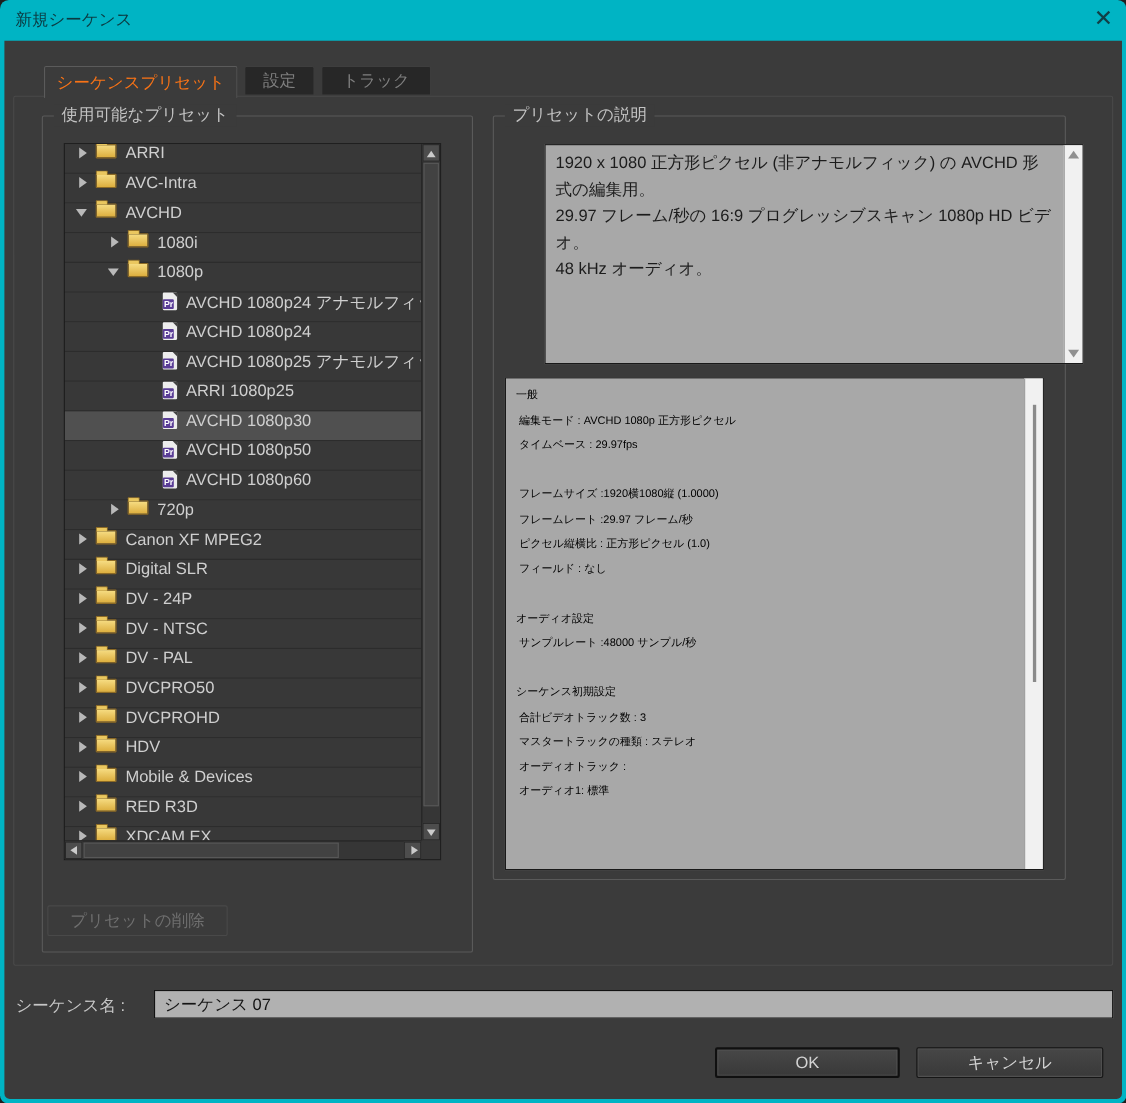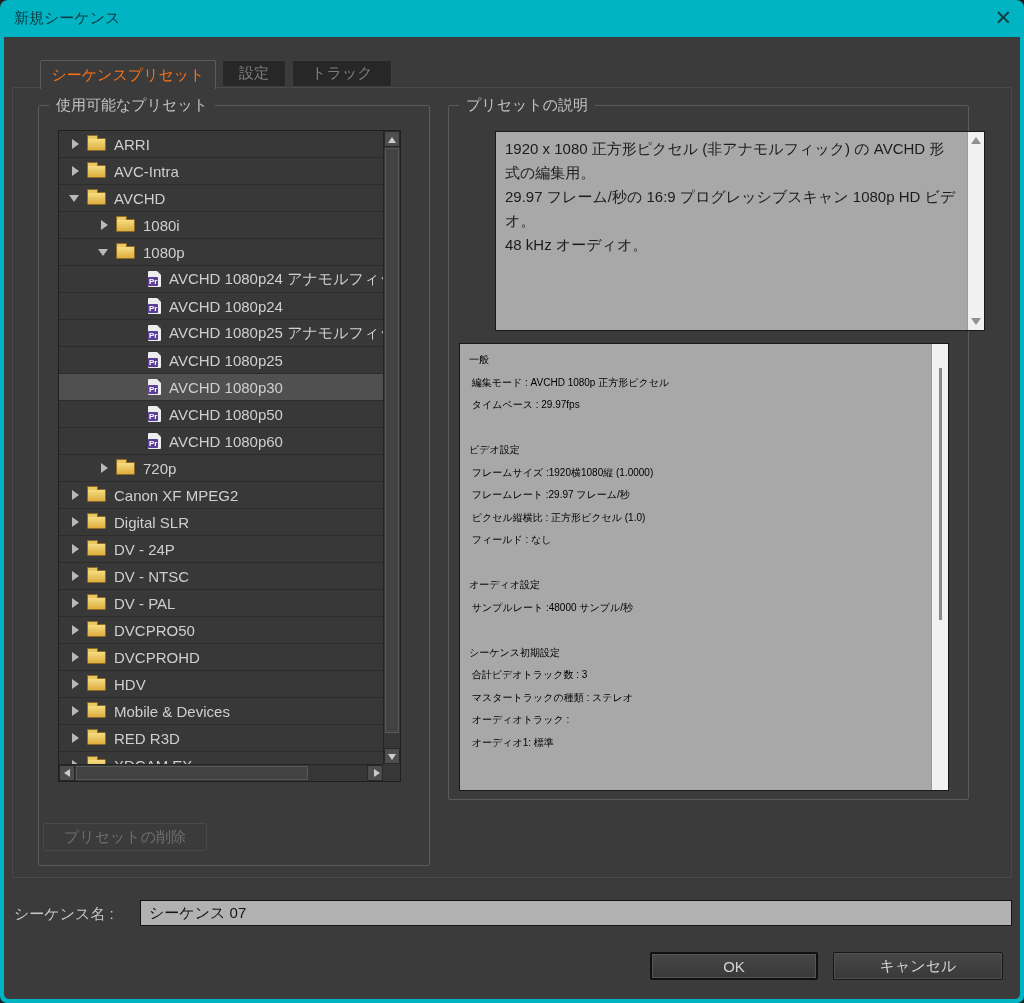--- a/index.html
+++ b/index.html
@@ -23,21 +23,21 @@
 
   
   .group{position:absolute;border:1px solid #5a5a5a;border-radius:2px;z-index:3;}
   .group-label{position:absolute;top:-11px;left:10px;background:#3b3b3b;padding:0 7px;font-size:15px;color:#c3c3c3;line-height:20px;}
   #group-presets{left:34px;top:68px;width:392px;height:761px;}
   #group-desc{left:444px;top:68px;width:521px;height:695px;}
 
   
   .tree{position:absolute;left:19px;top:24px;width:343px;height:652px;background:#383838;border:1px solid #1f1f1f;}
   .tree-rows{position:absolute;left:0;top:0;width:324px;height:633px;overflow:hidden;}
-  .tree-row{height:27px;border-bottom:1px solid #2c2c2c;display:flex;align-items:center;white-space:nowrap;
+  .tree-row{height:27px;border-bottom:1px solid #2c2c2c;display:flex;align-items:flex-start;white-space:nowrap;
             color:#cfcfcf;font-size:15px;background:#383838;cursor:default;}
   .tree-row.selected{background:#505050;}
   .tree-row.d0{padding-left:8px;} .tree-row.d1{padding-left:37px;} .tree-row.d2{padding-left:66px;}
   .expander{width:16px;height:16px;flex:0 0 16px;position:relative;margin-right:4px;}
   .tri-right::before{content:"";position:absolute;left:5px;top:3px;border-left:7px solid #b9b9b9;border-top:5px solid transparent;border-bottom:5px solid transparent;}
   .tri-down::before{content:"";position:absolute;left:2px;top:5px;border-top:7px solid #b9b9b9;border-left:5px solid transparent;border-right:5px solid transparent;}
   .row-icon{flex:0 0 auto;margin-right:8px;}
   .folder-icon{width:19px;height:13px;background:linear-gradient(#f6dc82,#dcae3e);border:1px solid #8d6b26;border-radius:1px;position:relative;}
   .folder-icon::before{content:"";position:absolute;left:-1px;top:-4px;width:9px;height:3px;background:#eac75f;border:1px solid #8d6b26;border-bottom:none;border-radius:1px 1px 0 0;}
   .pr-icon{width:13px;height:16px;background:#ededed;position:relative;border-radius:1px;margin-left:3px;}
@@ -141,21 +141,21 @@
     <span class="row-label">AVCHD 1080p24</span>
   </div>
             <div class="tree-row d2">
     <span class="expander"></span>
     <span class="row-icon pr-icon"></span>
     <span class="row-label">AVCHD 1080p25 アナモルフィック</span>
   </div>
             <div class="tree-row d2">
     <span class="expander"></span>
     <span class="row-icon pr-icon"></span>
-    <span class="row-label">AVCHD 1080p25</span>
+    <span class="row-label">ARRI 1080p25</span>
   </div>
             <div class="tree-row d2 selected">
     <span class="expander"></span>
     <span class="row-icon pr-icon"></span>
     <span class="row-label">AVCHD 1080p30</span>
   </div>
             <div class="tree-row d2">
     <span class="expander"></span>
     <span class="row-icon pr-icon"></span>
     <span class="row-label">AVCHD 1080p50</span>
@@ -256,21 +256,20 @@
           <span class="l-arrow-down"></span>
         </div>
       </div>
 
       <div class="desc-box" id="desc-bottom">
         <div class="desc-text" id="settings-lines">
             <div class="set-line">一般</div>
             <div class="set-line"> 編集モード : AVCHD 1080p 正方形ピクセル</div>
             <div class="set-line"> タイムベース : 29.97fps</div>
             <div class="set-line"></div>
-            <div class="set-line">ビデオ設定</div>
             <div class="set-line"> フレームサイズ :1920横1080縦 (1.0000)</div>
             <div class="set-line"> フレームレート :29.97 フレーム/秒</div>
             <div class="set-line"> ピクセル縦横比 : 正方形ピクセル (1.0)</div>
             <div class="set-line"> フィールド : なし</div>
             <div class="set-line"></div>
             <div class="set-line">オーディオ設定</div>
             <div class="set-line"> サンプルレート :48000 サンプル/秒</div>
             <div class="set-line"></div>
             <div class="set-line">シーケンス初期設定</div>
             <div class="set-line"> 合計ビデオトラック数 : 3</div>

